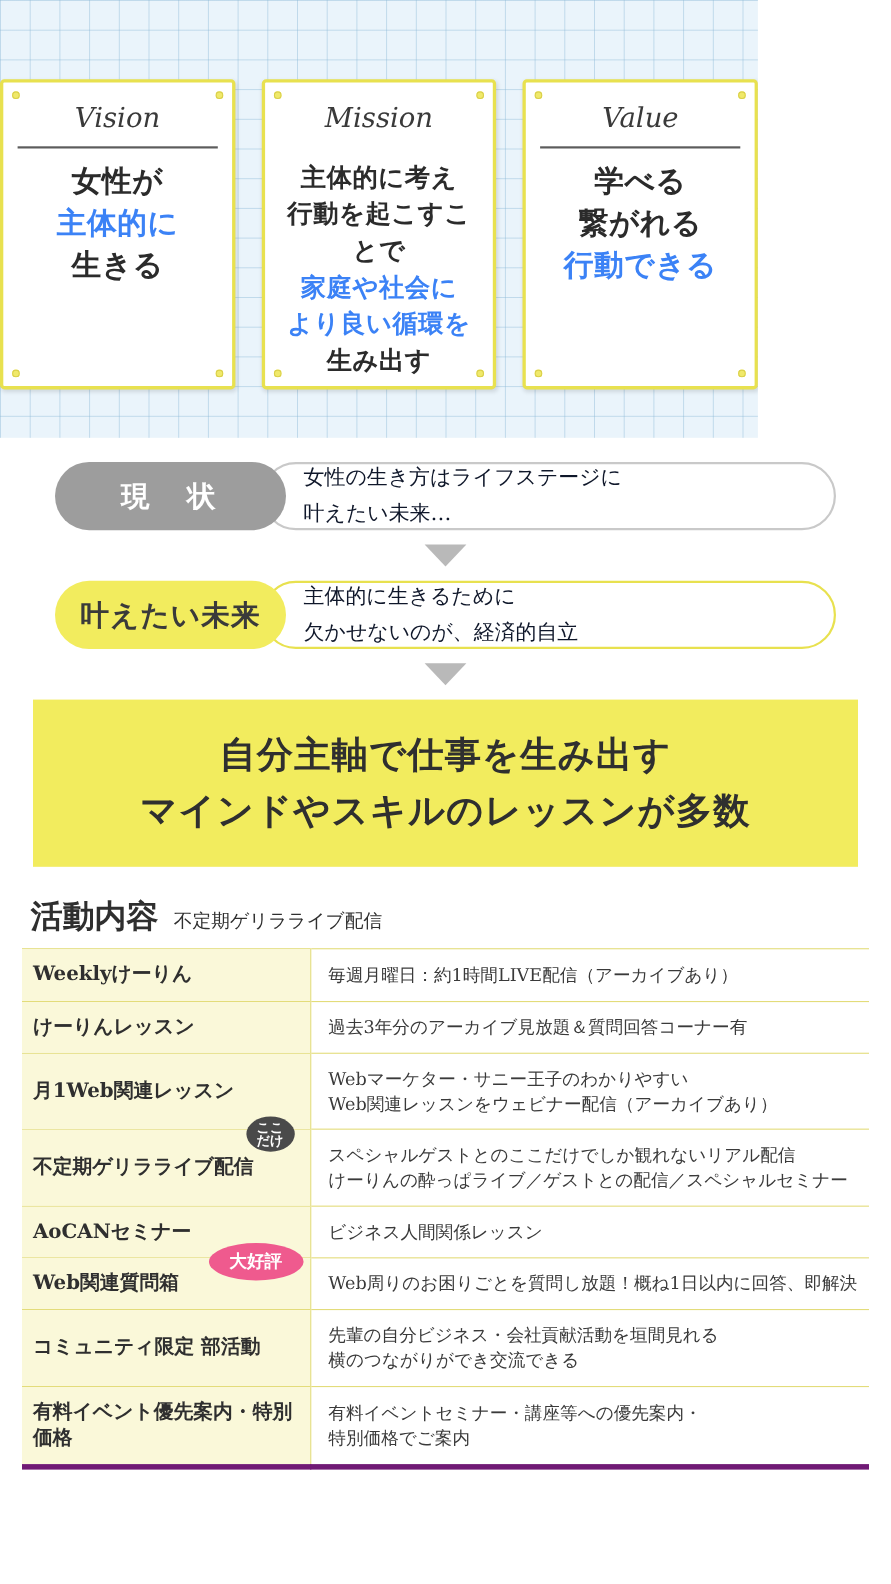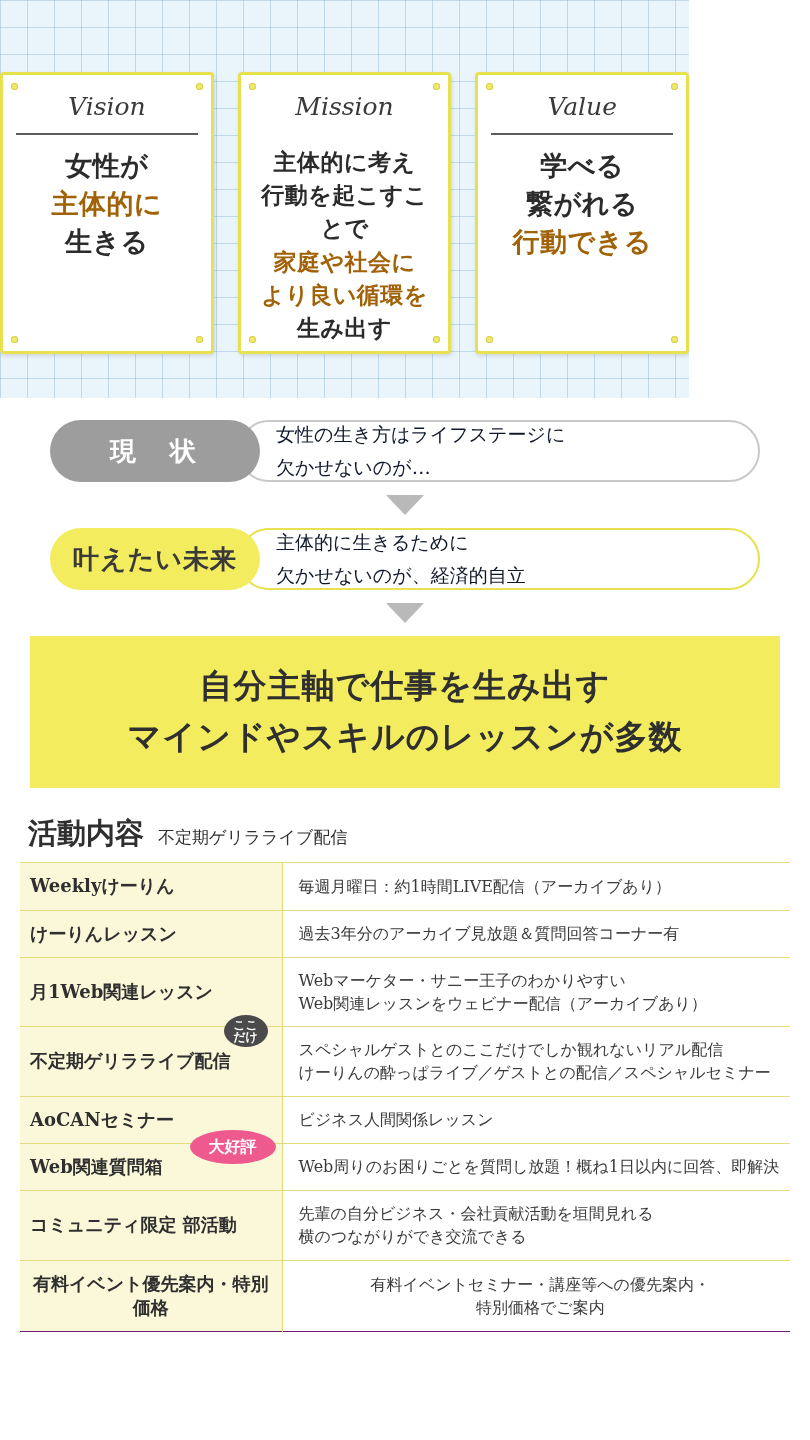--- a/index.html
+++ b/index.html
@@ -83,21 +83,21 @@
     margin: 10px 0 12px 0;
   }
   .vcard-body {
     font-family: "DejaVu Serif", serif;
     font-weight: bold;
     font-size: 27px;
     line-height: 1.42;
     letter-spacing: 0.5px;
   }
   .vcard-body.small { font-size: 23px; line-height: 1.45; }
-  .pink { color: #a16207; }
+  .pink { color: #3b82f6; }
 
   
   .flow { position: relative; width: 810px; padding-top: 22px; }
 
   .row {
     display: flex;
     align-items: stretch;
     justify-content: center;
     width: 710px;
     margin: 0 auto;
@@ -181,21 +181,21 @@
     color: #2f2f2f;
   }
 
   table.activities {
     width: 770px;
     margin: 0 auto;
     border-collapse: collapse;
     table-layout: fixed;
   }
   table.activities tr { border-top: 1px solid #e3dc7a; }
-  table.activities tr:last-child { border-bottom: 1px solid #701a75; text-align: center; }
+  table.activities tr:last-child { border-bottom: 5px solid #701a75; }
   table.activities td { vertical-align: middle; }
   td.act-name {
     width: 262px;
     background: #faf8d9;
     padding: 11px 10px 11px 10px;
     font-family: "DejaVu Serif", serif;
     font-weight: bold;
     font-size: 18px;
     line-height: 1.35;
     color: #2f2f2f;
@@ -302,21 +302,21 @@
 
     </div>
   </section>
 
   <section class="flow">
 
     <div class="row">
       <div class="pill-label gray">現　状</div>
       <div class="pill-body">
         <span>女性の生き方はライフステージに</span>
-        <span>欠かせないのが…</span>
+        <span>叶えたい未来…</span>
       </div>
     </div>
 
     <div class="arrow-down"></div>
 
     <div class="row">
       <div class="pill-label yellow">叶えたい未来</div>
       <div class="pill-body yellowline">
         <span>主体的に生きるために</span>
         <span>欠かせないのが、経済的自立</span>

